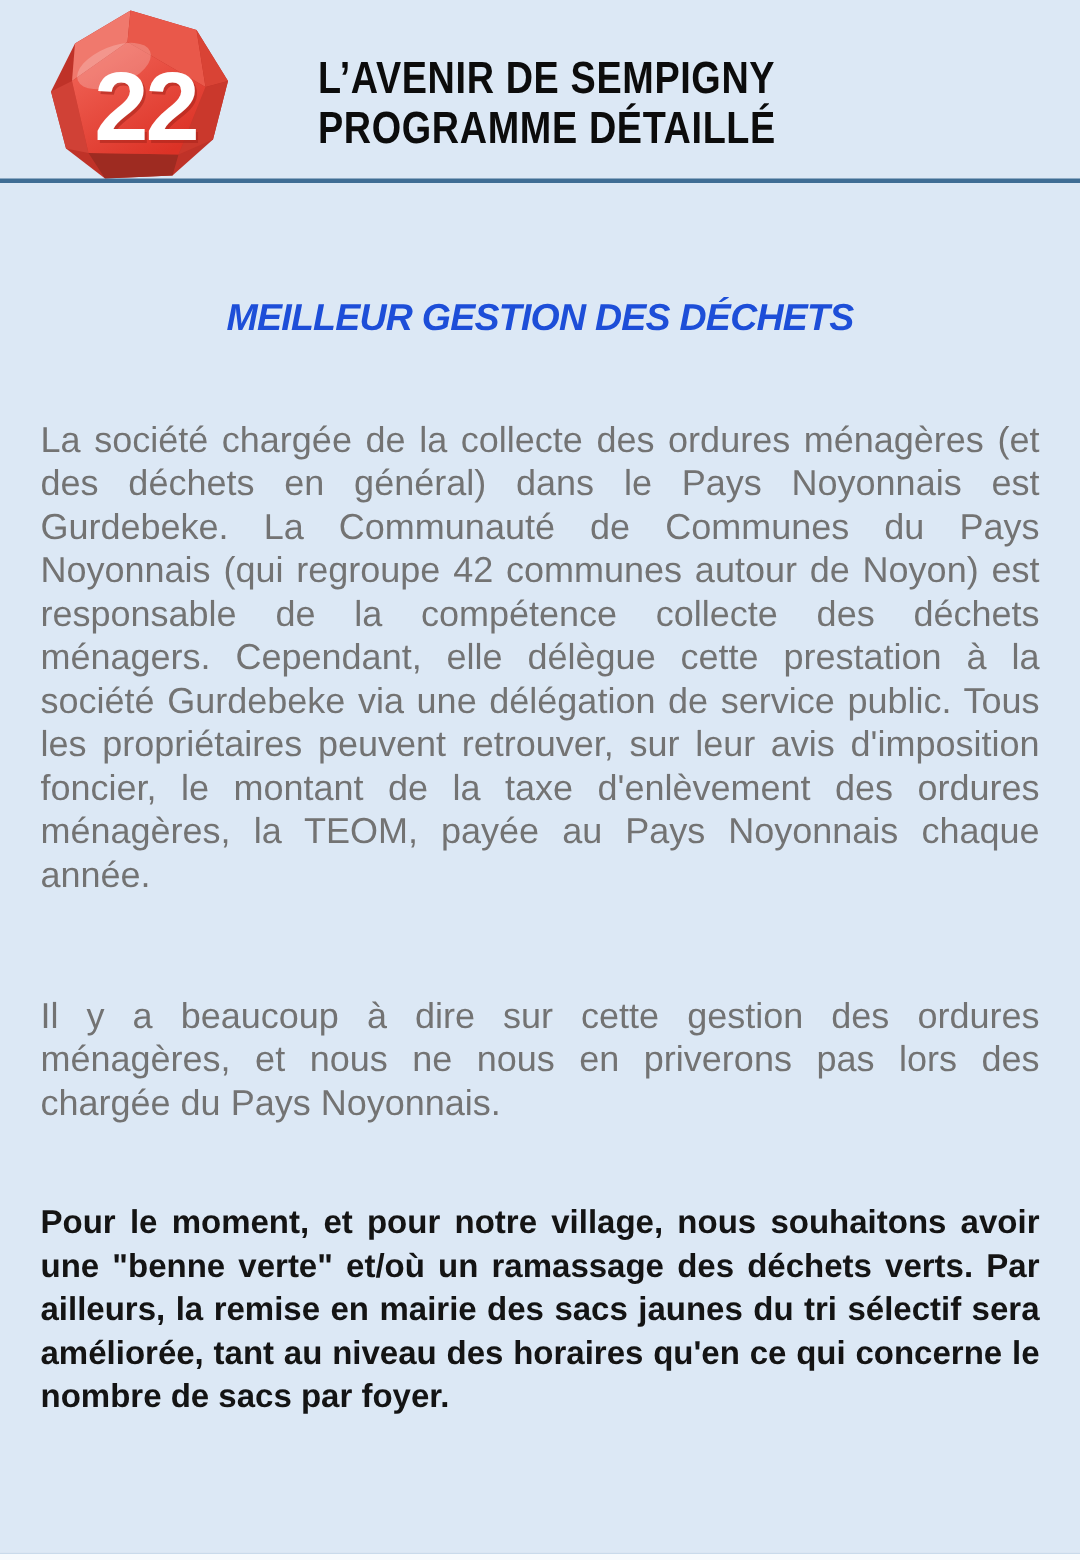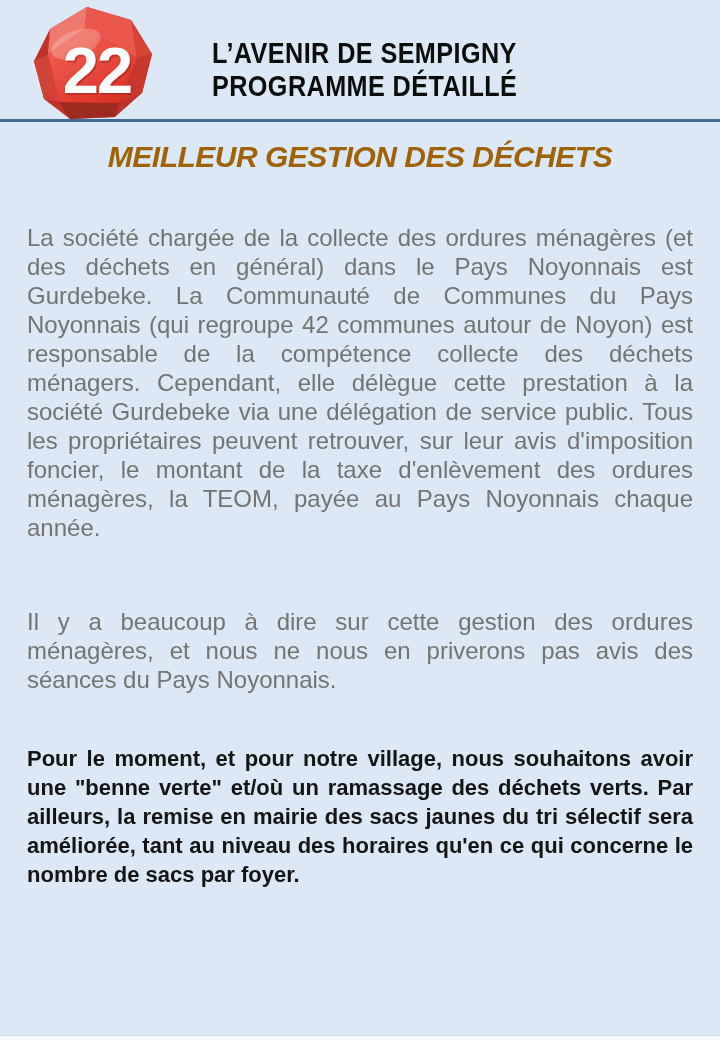--- a/index.html
+++ b/index.html
@@ -35,28 +35,28 @@
     background: #3f6d94;
   }
   .content {
     position: absolute;
     top: 122px;
     left: 0;
     width: 666px;
     padding: 0 27px;
   }
   .section-heading {
-    margin: 20px 0 0 0;
+    margin: 76px 0 0 0;
     text-align: center;
     font-weight: bold;
     font-style: italic;
-    font-size: 30px;
+    font-size: 25px;
     line-height: 29px;
     letter-spacing: -0.5px;
-    color: #a16207;
+    color: #1d4ed8;
   }
   .body-par {
     margin: 0;
     text-align: justify;
     font-size: 24px;
     line-height: 29px;
     color: #737373;
   }
   .par-1 { margin-top: 52px; }
   .par-2 { margin-top: 65px; }
@@ -119,19 +119,19 @@
       <div>PROGRAMME DÉTAILLÉ</div>
     </div>
 
   </div>
 
   <div class="header-rule"></div>
 
   <div class="content">
     <h2 class="section-heading">MEILLEUR GESTION DES DÉCHETS</h2>
     <p class="body-par par-1">La société chargée de la collecte des ordures ménagères (et des déchets en général) dans le Pays Noyonnais est Gurdebeke. La Communauté de Communes du Pays Noyonnais (qui regroupe 42 communes autour de Noyon) est responsable de la compétence collecte des déchets ménagers. Cependant, elle délègue cette prestation à la société Gurdebeke via une délégation de service public. Tous les propriétaires peuvent retrouver, sur leur avis d'imposition foncier, le montant de la taxe d'enlèvement des ordures ménagères, la TEOM,  payée au Pays Noyonnais chaque année.</p>
-    <p class="body-par par-2">Il y a beaucoup à dire sur cette gestion des ordures ménagères, et nous ne nous en priverons pas avis des séances du Pays Noyonnais.</p>
+    <p class="body-par par-2">Il y a beaucoup à dire sur cette gestion des ordures ménagères, et nous ne nous en priverons pas lors des chargée du Pays Noyonnais.</p>
     <p class="body-par par-3">Pour le moment, et pour notre village, nous souhaitons avoir une "benne verte" et/où un ramassage des déchets verts. Par ailleurs, la remise en mairie des sacs jaunes du tri sélectif sera améliorée, tant au niveau des horaires qu'en ce qui concerne le nombre de sacs par foyer.</p>
   </div>
 
   <div class="page-bottom-edge"></div>
 
 </div>
 
 </body></html>

